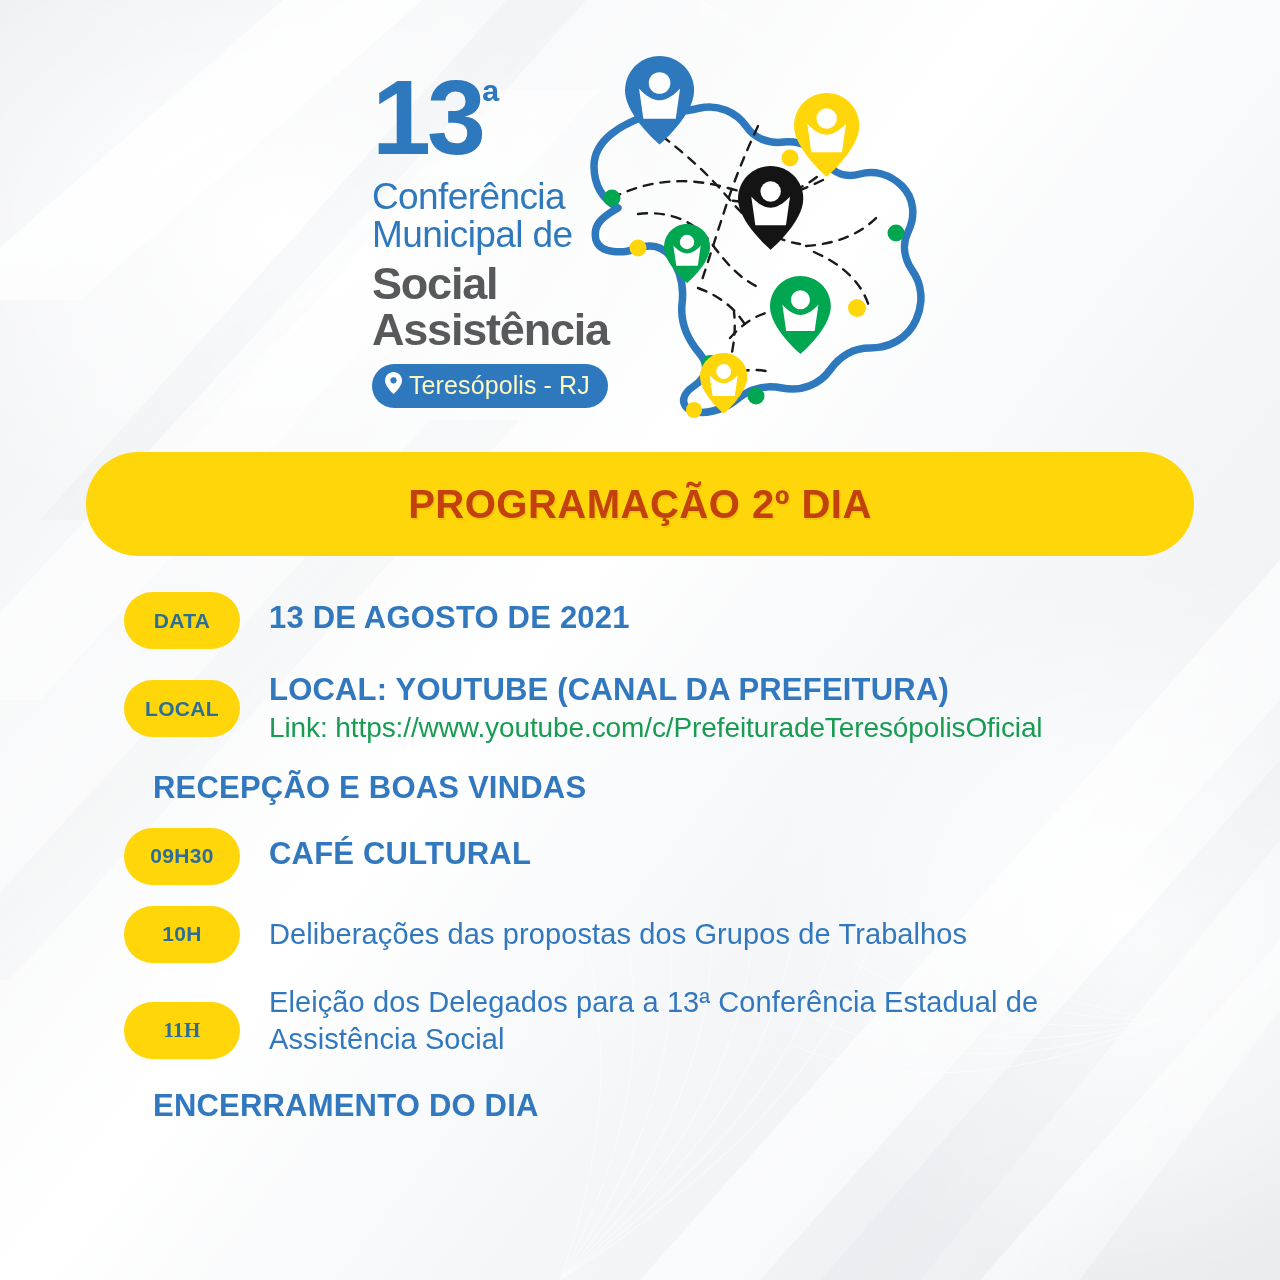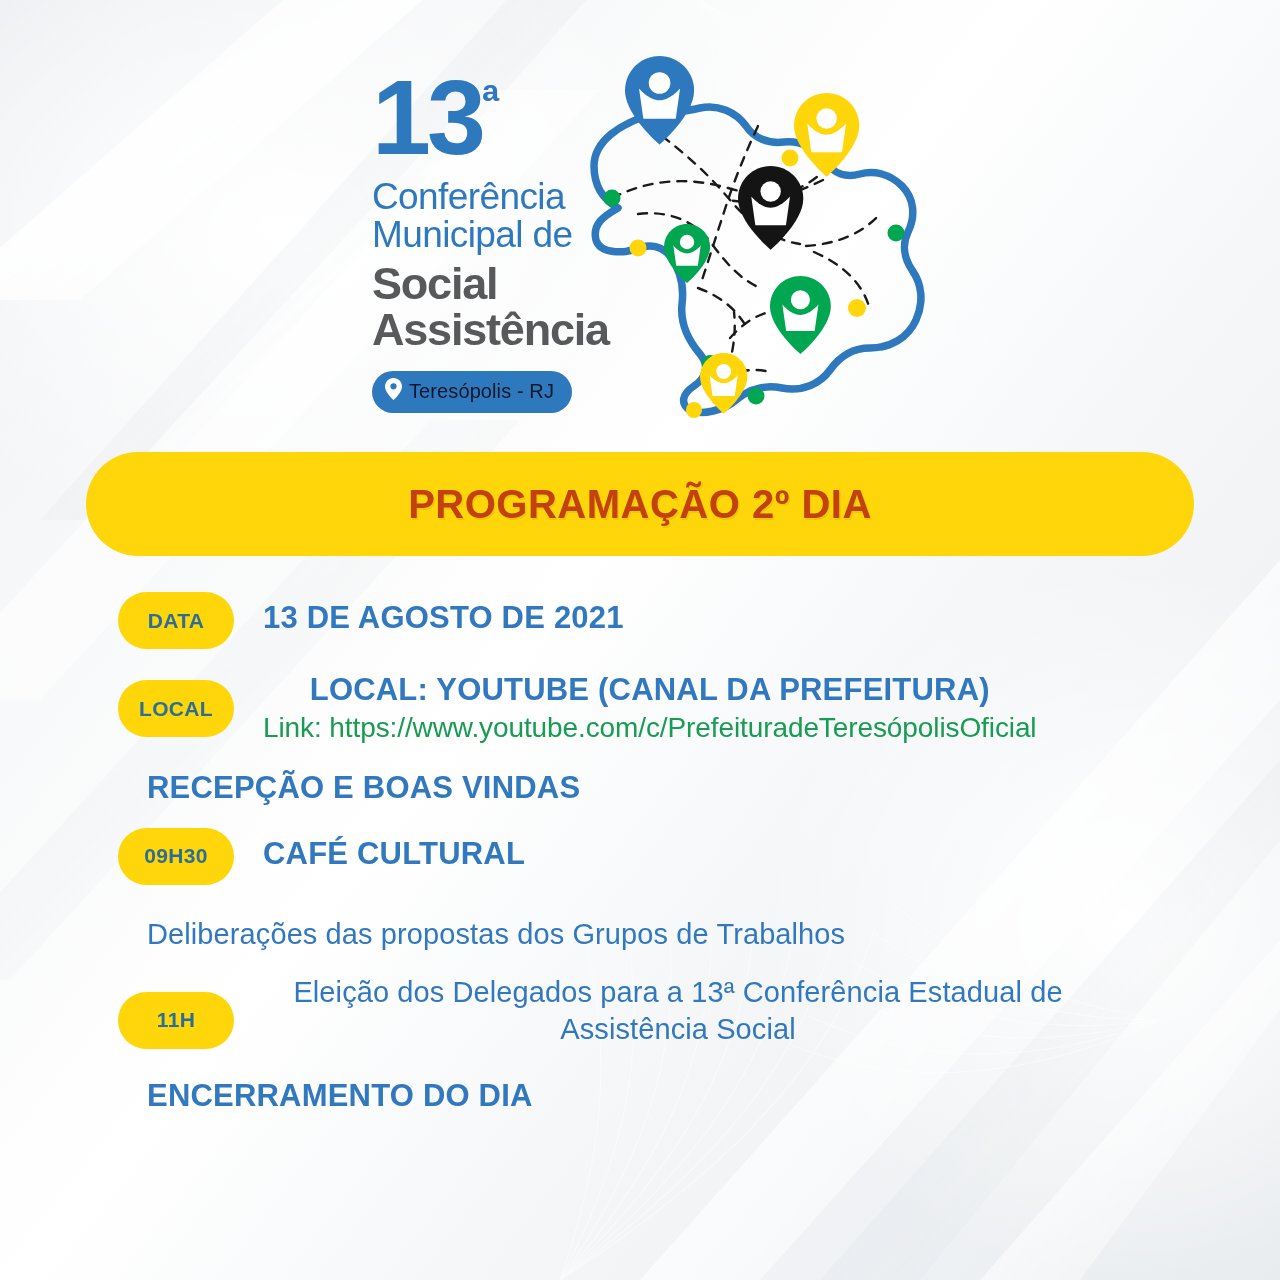--- a/index.html
+++ b/index.html
@@ -29,42 +29,42 @@
   .logo-conf{
     font-size:37px;color:#2E79BE;line-height:1.02;margin-top:15px;font-weight:400;
     letter-spacing:-.6px;
   }
   .logo-assist{
     font-size:45px;color:#58595B;line-height:1.02;margin-top:7px;font-weight:bold;
     letter-spacing:-1.2px;
   }
   #city-badge{
     display:inline-flex;align-items:center;gap:7px;
-    background:#2E79BE;color:#0f172a;border-radius:22px;
-    padding:7px 18px 8px 13px;margin-top:19px;
-    font-size:20px;letter-spacing:.1px;white-space:nowrap;
+    background:#2E79BE;color:#fef9c3;border-radius:22px;
+    padding:7px 18px 8px 13px;margin-top:12px;
+    font-size:25px;letter-spacing:.1px;white-space:nowrap;
   }
   #city-badge svg{flex:0 0 auto;}
 
   
   #map-graphic{position:absolute;left:578px;top:48px;width:390px;height:375px;}
 
   
   #banner{
     position:absolute;left:86px;top:452px;width:1108px;height:104px;
     background:#FFD60A;border-radius:52px;
     display:flex;align-items:center;justify-content:center;
   }
   #banner-text{
     color:#c2410c;font-size:40px;font-weight:bold;letter-spacing:.5px;
     text-shadow:1.5px 1.5px 0 rgba(160,130,20,.18);
   }
 
   
-  #schedule{position:absolute;left:118px;top:592px;width:1090px;text-align:center;}
+  #schedule{position:absolute;left:124px;top:592px;width:1090px;}
   .row{display:flex;align-items:flex-start;margin-bottom:21px;}
   .pill{
     flex:0 0 auto;width:116px;height:57px;background:#FFD60A;border-radius:29px;
     display:flex;align-items:center;justify-content:center;
     color:#2D6E96;font-size:21px;font-weight:bold;letter-spacing:.3px;
   }
   .content{padding-left:29px;padding-top:2px;}
   .title-bold{
     color:#3178BE;font-size:31px;font-weight:bold;letter-spacing:.2px;line-height:1.18;
     white-space:nowrap;
@@ -78,21 +78,21 @@
   }
   
   .row.r-data   .content{padding-top:8px;}
   .row.r-local  .content{padding-top:-2px;}
   .row.r-0915   .content{padding-top:8px;}
   .row.r-0930   .content{padding-top:8px;}
   .row.r-10h    .content{padding-top:10px;}
   .row.r-11h    .content{padding-top:0px;}
   .row.r-1230   .content{padding-top:8px;}
   .row.r-local{margin-bottom:18px;}
-  .row.r-11h .pill{margin-top:18px;}
+  .row.r-11h .pill{margin-top:18px;font-family:Liberation Serif, serif;}
   .row.r-local .pill{margin-top:10px;}
 </style>
 </head>
 <body>
 
 <div id="poster">
 
   <div class="bg-layer">
     <svg width="1280" height="1280" viewBox="0 0 1280 1280" style="position:absolute;inset:0;">
       <defs>
@@ -317,20 +317,21 @@
     </div>
 
     <div class="row r-0930">
       <div class="pill">09H30</div>
       <div class="content">
         <div class="title-bold">CAFÉ CULTURAL</div>
       </div>
     </div>
 
     <div class="row r-10h">
+      <div class="pill">10H</div>
       <div class="content">
         <div class="title-reg">Deliberações das propostas dos Grupos de Trabalhos</div>
       </div>
     </div>
 
     <div class="row r-11h">
       <div class="pill">11H</div>
       <div class="content" style="max-width:830px;">
         <div class="title-reg">Eleição dos Delegados para a 13ª Conferência Estadual de Assistência Social</div>
       </div>

